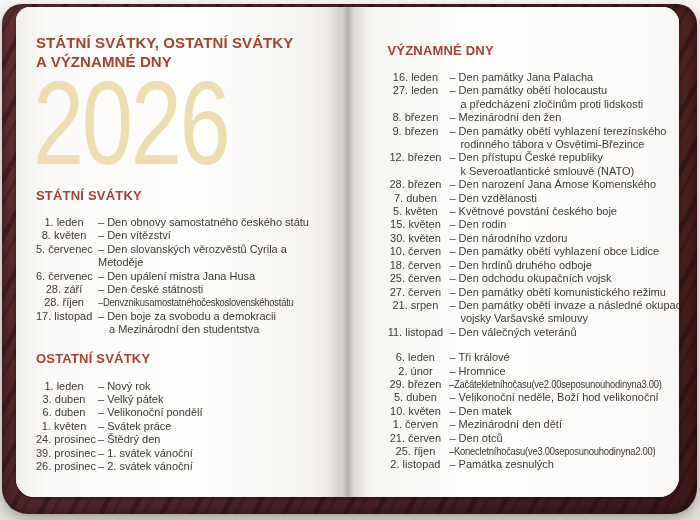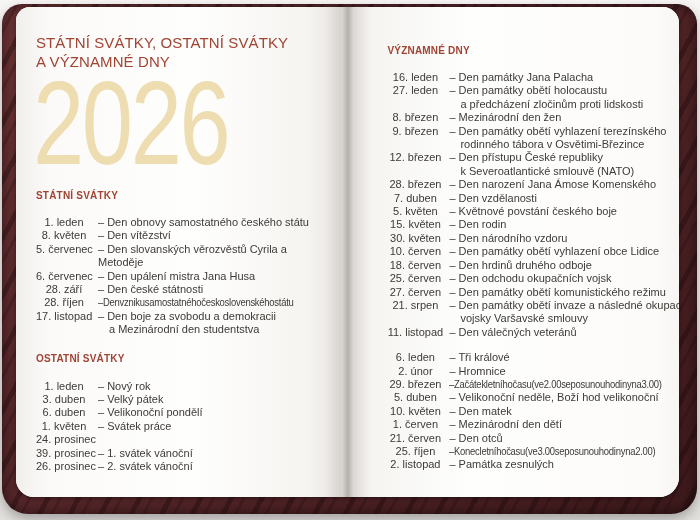--- a/index.html
+++ b/index.html
@@ -38,29 +38,29 @@
     padding:36px 12px 0 46px;
     background:linear-gradient(90deg,#e7e4e0 0%,#f5f4f1 7%,#fefefd 35%,#fcfbf9 85%,#f1efec 100%);
   }
   .spine{
     position:absolute;top:0;bottom:0;left:50%;width:46px;margin-left:-23px;
     background:linear-gradient(90deg,rgba(0,0,0,0) 0%,rgba(60,45,40,.10) 38%,rgba(60,45,40,.30) 50%,rgba(60,45,40,.10) 62%,rgba(0,0,0,0) 100%);
     pointer-events:none;
   }
   
   .page-title{
-    color:#a04434;font-weight:normal;font-size:15px;line-height:19px;letter-spacing:.1px;
+    color:#a04434;font-weight:bold;font-size:15px;line-height:19px;letter-spacing:.1px;
   }
   .year{
     color:#eeddb0;font-size:118px;line-height:88px;letter-spacing:-3px;
     transform:scaleX(.78);transform-origin:left center;
     margin:8px 0 0 -3px;white-space:nowrap;
   }
   .sec-heading{
-    margin:0;color:#a04434;font-weight:bold;font-size:10px;line-height:16px;letter-spacing:.2px;
+    margin:0;color:#a04434;font-weight:bold;font-size:13px;line-height:16px;letter-spacing:.2px;
   }
   .sec-left-1 .sec-heading{margin-top:21px;}
   .sec-left-2 .sec-heading{margin-top:14px;}
   .entry-list{margin-top:12px;}
   .sec-left-2 .entry-list{margin-top:13px;}
   .group-2{}
   .entry{
     display:grid;grid-template-columns:56px 1fr;column-gap:6px;
     font-size:11px;line-height:13.4px;color:#3d3a37;
   }
@@ -180,20 +180,24 @@
           <div class="entry">
             <span class="entry-date">1. květen</span>
             <span class="entry-text">
               <span class="line1">– Svátek práce</span>
 
             </span>
           </div>
 
           <div class="entry">
             <span class="entry-date">24. prosinec</span>
+            <span class="entry-text">
+              <span class="line1">– Štědrý den</span>
+
+            </span>
           </div>
 
           <div class="entry">
             <span class="entry-date">39. prosinec</span>
             <span class="entry-text">
               <span class="line1">– 1. svátek vánoční</span>
 
             </span>
           </div>
 

